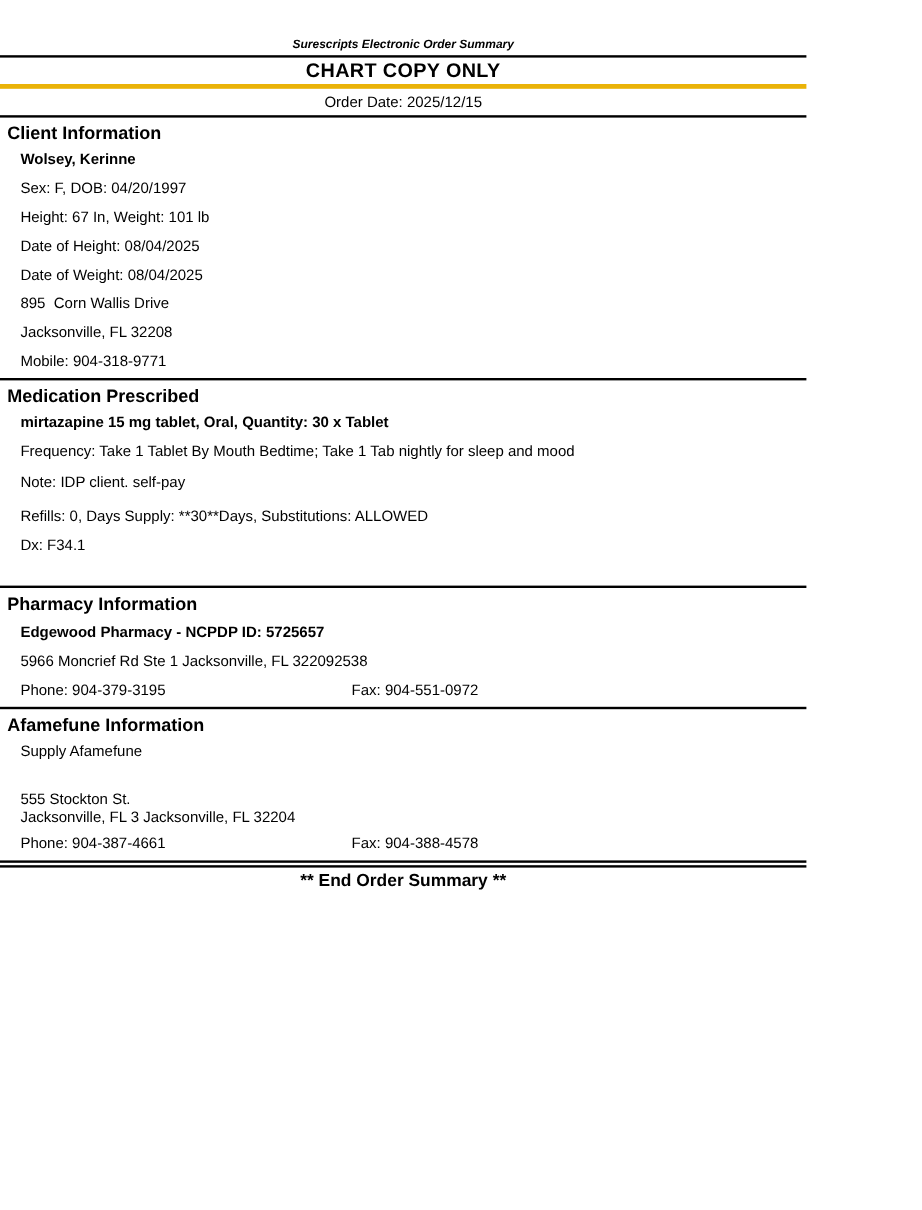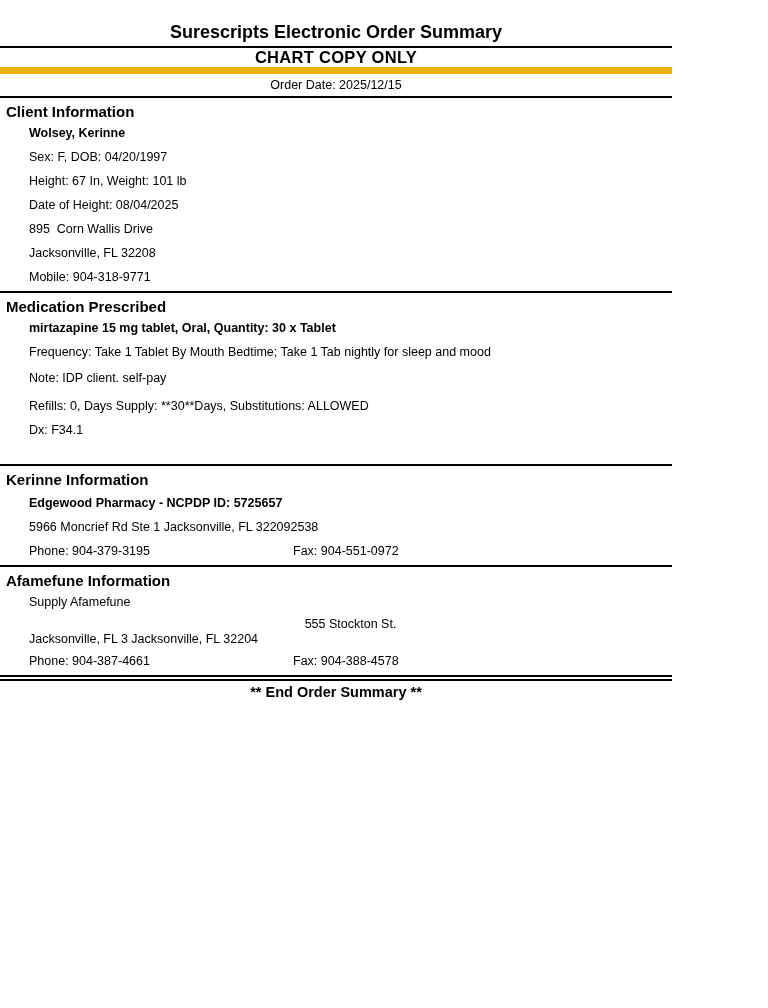--- a/index.html
+++ b/index.html
@@ -22,26 +22,27 @@
   
   .row-title {
     box-sizing: border-box;
     height: 48px;
     border-bottom: 2px solid #000;
     display: flex;
     align-items: flex-end;
     justify-content: center;
     padding-bottom: 3px;
     font-weight: bold;
-    font-size: 18px;
+    font-size: 10px;
+    font-style: italic;
   }
   .row-chart {
     box-sizing: border-box;
     height: 26px;
-    border-bottom: 7px solid #eab308;
+    border-bottom: 4px solid #eab308;
     display: flex;
     align-items: center;
     justify-content: center;
     font-weight: bold;
     font-size: 16.5px;
     letter-spacing: 0.3px;
   }
   .row-date {
     box-sizing: border-box;
     height: 24px;
@@ -55,29 +56,29 @@
   
   .sec {
     margin: 0;
     padding: 5px 0 0 6px;
     font-size: 15px;
     line-height: 18px;
     font-weight: bold;
   }
   .ln {
     margin: 0;
-    padding-left: 29px;
+    padding-left: 17px;
     font-size: 12.5px;
     line-height: 24px;
     white-space: pre-wrap;
   }
   .bold { font-weight: bold; }
   .tight { line-height: 15px; }
   .mt2 { margin-top: 2px; }
-  .mt3 { margin-top: 3px; text-align: center; }
+  .mt3 { margin-top: 21px; }
   .mt4 { margin-top: 4px; }
   .rule {
     width: 672px;
     border-top: 2px solid #000;
     margin-top: 2px;
   }
   .spacer { height: 20px; }
   .phonefax { position: relative; }
   .fax {
     position: absolute;
@@ -102,41 +103,42 @@
     <div class="row-title">Surescripts Electronic Order Summary</div>
     <div class="row-chart">CHART COPY ONLY</div>
     <div class="row-date">Order Date: 2025/12/15</div>
 
     <section>
       <h2 class="sec">Client Information</h2>
       <p class="ln bold">Wolsey, Kerinne</p>
       <p class="ln">Sex: F, DOB: 04/20/1997</p>
       <p class="ln">Height: 67 In, Weight: 101 lb</p>
       <p class="ln">Date of Height: 08/04/2025</p>
+      <p class="ln">Date of Weight: 08/04/2025</p>
       <p class="ln">895  Corn Wallis Drive</p>
       <p class="ln">Jacksonville, FL 32208</p>
       <p class="ln">Mobile: 904-318-9771</p>
     </section>
 
     <div class="rule"></div>
 
     <section>
       <h2 class="sec">Medication Prescribed</h2>
       <p class="ln bold">mirtazapine 15 mg tablet, Oral, Quantity: 30 x Tablet</p>
       <p class="ln">Frequency: Take 1 Tablet By Mouth Bedtime; Take 1 Tab nightly for sleep and mood</p>
       <p class="ln mt2">Note: IDP client. self-pay</p>
       <p class="ln mt4">Refills: 0, Days Supply: **30**Days, Substitutions: ALLOWED</p>
       <p class="ln">Dx: F34.1</p>
       <div class="spacer"></div>
     </section>
 
     <div class="rule"></div>
 
     <section>
-      <h2 class="sec">Kerinne Information</h2>
+      <h2 class="sec">Pharmacy Information</h2>
       <p class="ln bold mt2">Edgewood Pharmacy - NCPDP ID: 5725657</p>
       <p class="ln">5966 Moncrief Rd Ste 1 Jacksonville, FL 322092538</p>
       <p class="ln phonefax"><span>Phone: 904-379-3195</span><span class="fax">Fax: 904-551-0972</span></p>
     </section>
 
     <div class="rule"></div>
 
     <section>
       <h2 class="sec">Afamefune Information</h2>
       <p class="ln">Supply Afamefune</p>

